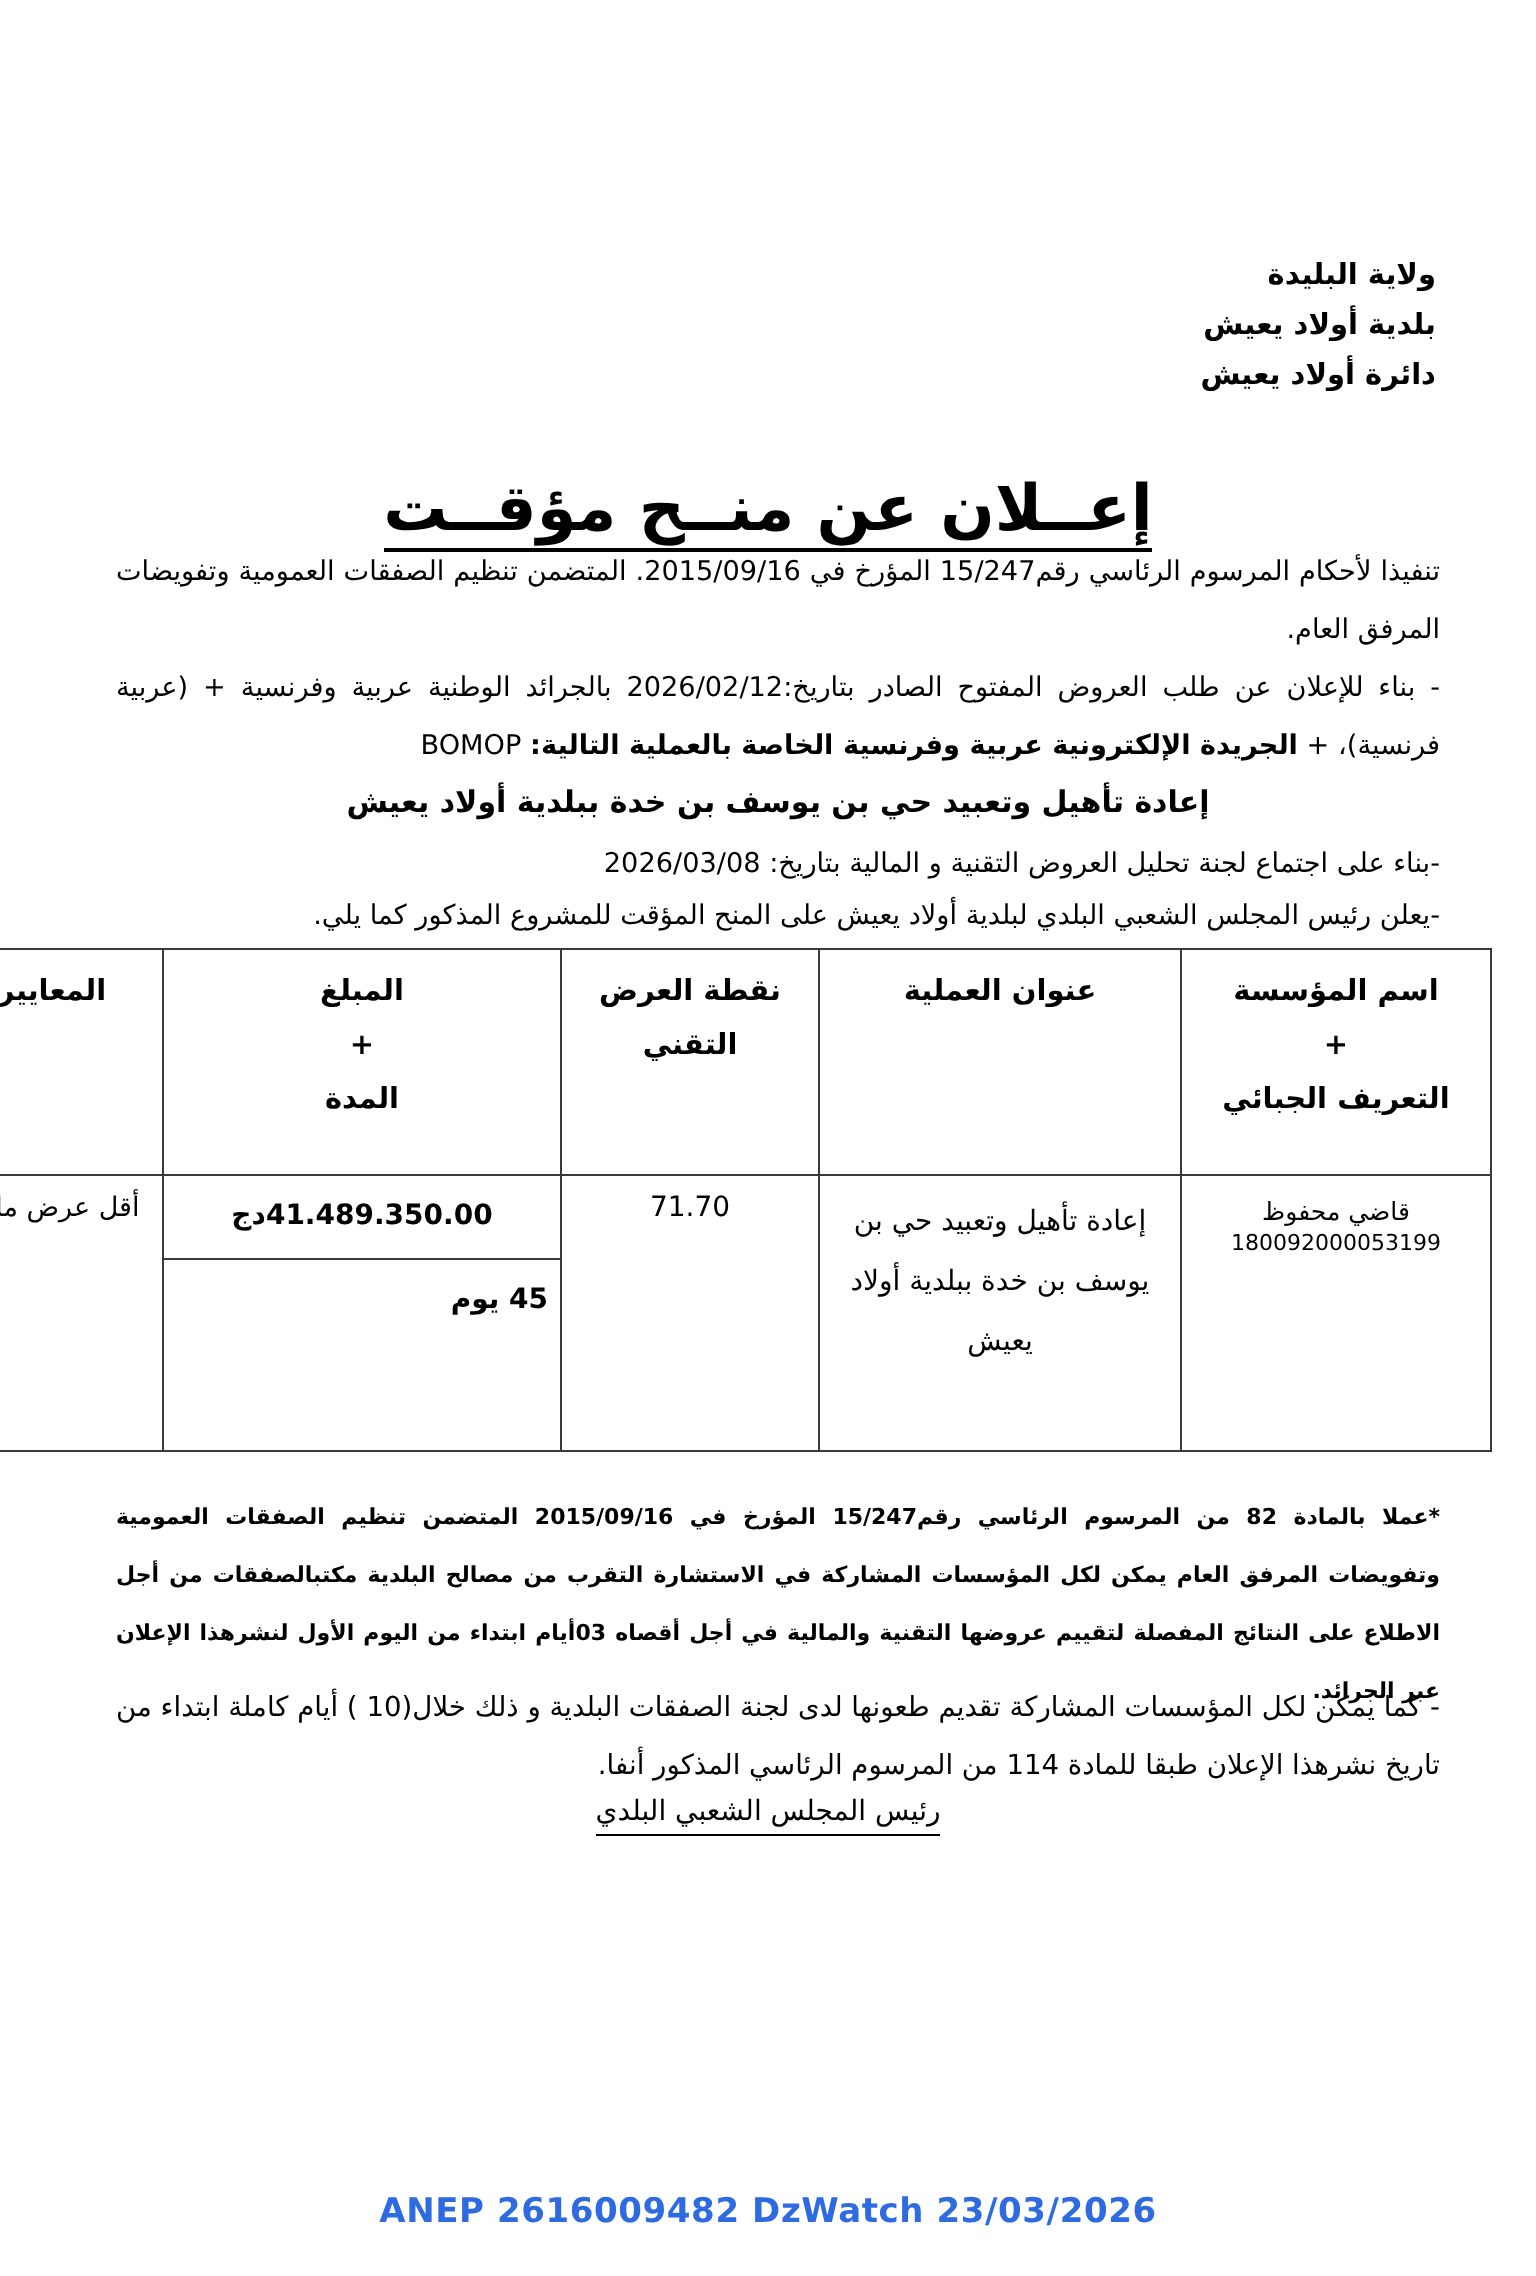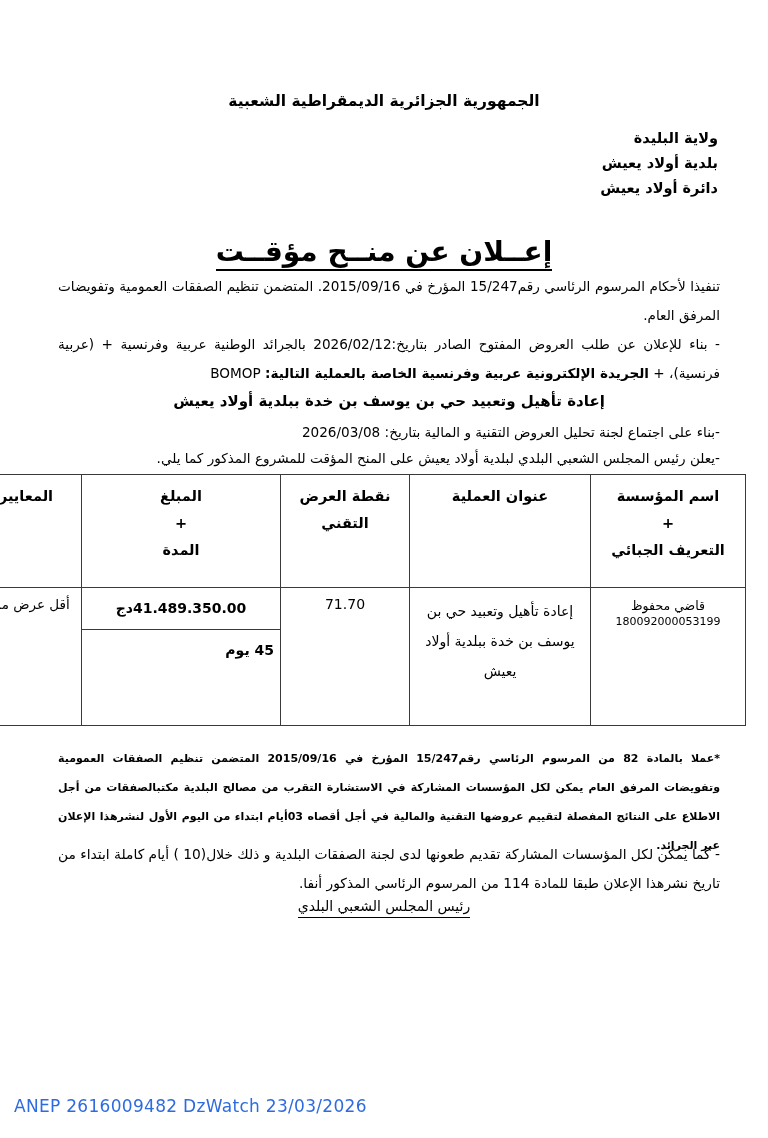--- a/index.html
+++ b/index.html
@@ -67,21 +67,21 @@
     display: inline-block;
   }
 
   
   .doc-title {
     position: absolute;
     top: 235px;
     left: 0;
     right: 0;
     text-align: center;
-    font-size: 28px;
+    font-size: 32px;
     font-weight: bold;
     letter-spacing: 2.5px;
   }
   .doc-title span {
     border-bottom: 2px solid #000;
     padding-bottom: 1px;
   }
 
   
   .body-block {
@@ -201,35 +201,34 @@
   }
   .signature span {
     border-bottom: 1px solid #000;
     padding-bottom: 3px;
   }
 
   
   .anep-footer {
     position: absolute;
     top: 1096px;
-    left: 14px;
+    left: 0;
     right: 0;
-    text-align: left;
+    text-align: center;
     direction: ltr;
     font-size: 17px;
-    font-weight: normal;
+    font-weight: bold;
     letter-spacing: 0.3px;
   }
 </style>
 </head>
 <body>
 
 <div class="page">
 
-  <div class="national-header">الجمهورية الجزائرية الديمقراطية الشعبية</div>
 
   <div class="admin-block">
     <div class="admin-row rtl-line">ولاية البليدة</div>
     <div class="admin-row rtl-line">بلدية أولاد يعيش</div>
     <div class="admin-row rtl-line">دائرة أولاد يعيش</div>
   </div>
 
   <div class="doc-title">
     <span>إعــلان عن منــح مؤقــت</span>
   </div>

